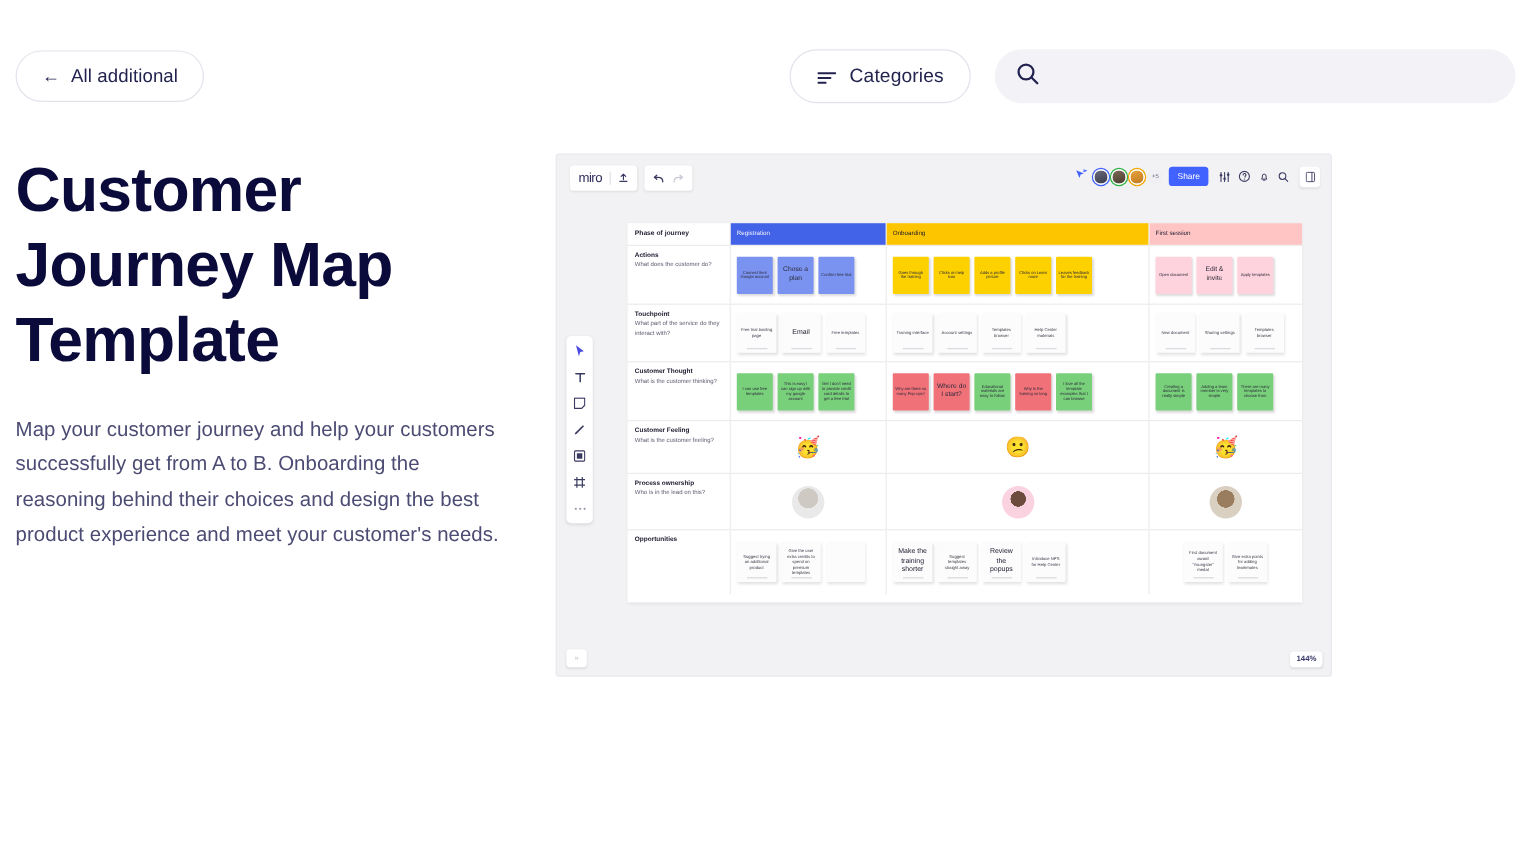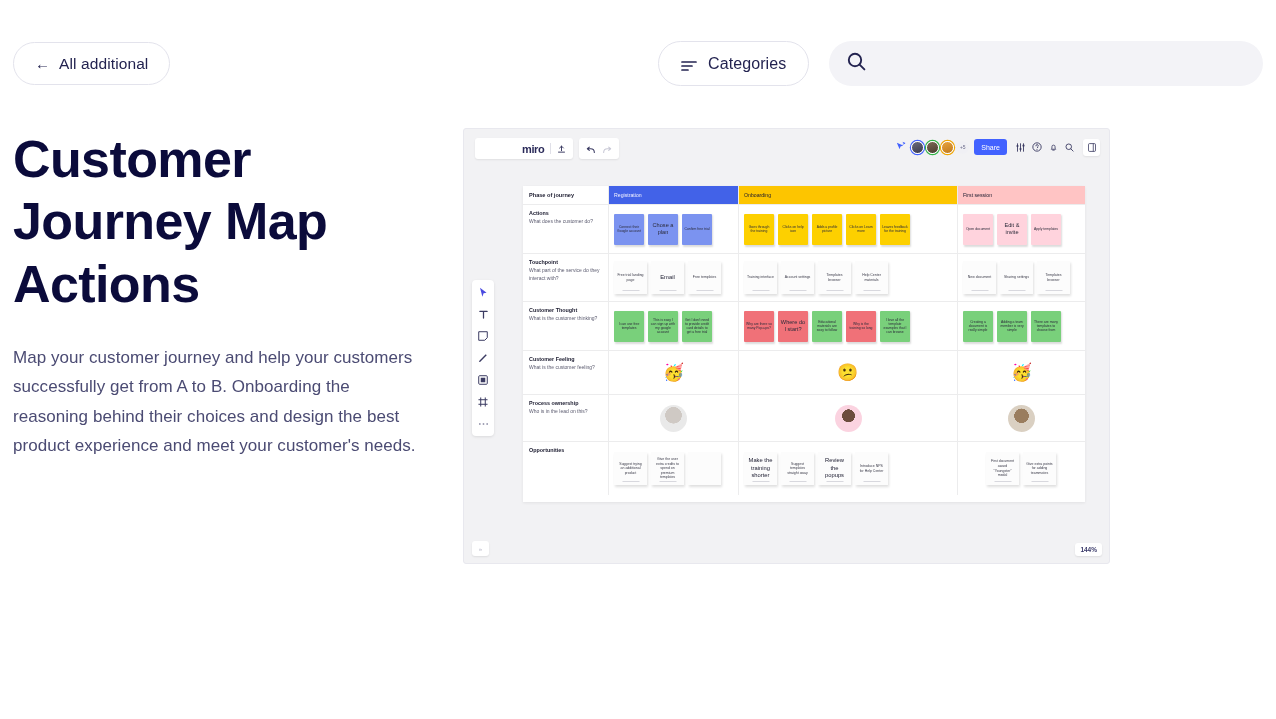--- a/index.html
+++ b/index.html
@@ -72,21 +72,21 @@
     border-radius: 3px; overflow: hidden;
   }
   .board-topleft {
     position: absolute; left: 11px; top: 9px; display: flex; gap: 6px;
   }
   .bt-group {
     height: 21px; background: #fff; border-radius: 3px;
     display: flex; align-items: center; padding: 0 7px; gap: 6px;
     box-shadow: 0 1px 2px rgba(0,0,0,.08);
   }
-  .miro-logo { font-size: 11px; font-weight: 700; color: #2b2b5a; letter-spacing: -.4px; margin-left: 40px; }
+  .miro-logo { font-size: 11px; font-weight: 400; color: #2b2b5a; letter-spacing: -.4px; }
   .divider-v { width: 1px; height: 11px; background: #e0e0e8; }
 
   .board-topright {
     position: absolute; right: 9px; top: 9px; display: flex; align-items: center; gap: 5px;
   }
   .avatars { display: flex; align-items: center; gap: 2px; }
   .av {
     width: 13px; height: 13px; border-radius: 50%;
     border: 1.3px solid #fff; box-shadow: 0 0 0 1.2px #e6e6ee;
   }
@@ -232,21 +232,21 @@
       <svg width="19" height="19" viewBox="0 0 19 19">
         <circle cx="8" cy="8" r="6.2" fill="none" stroke="#232350" stroke-width="1.9"></circle>
         <line x1="12.6" y1="12.6" x2="17.4" y2="17.4" stroke="#232350" stroke-width="1.9" stroke-linecap="round"></line>
       </svg>
     </span>
     <input class="search-input" type="text" placeholder="" style="">
   </div>
 </div>
 
 <div class="left-col">
-  <h1 class="page-title">Customer Journey Map Actions</h1>
+  <h1 class="page-title">Customer Journey Map Template</h1>
   <p class="page-desc">Map your customer journey and help your customers successfully get from A to B. Onboarding the reasoning behind their choices and design the best product experience and meet your customer's needs.</p>
 </div>
 
 <div class="board">
 
   <div class="board-topleft">
     <div class="bt-group">
       <span class="miro-logo">miro</span>
       <span class="divider-v"></span>
       <span>

